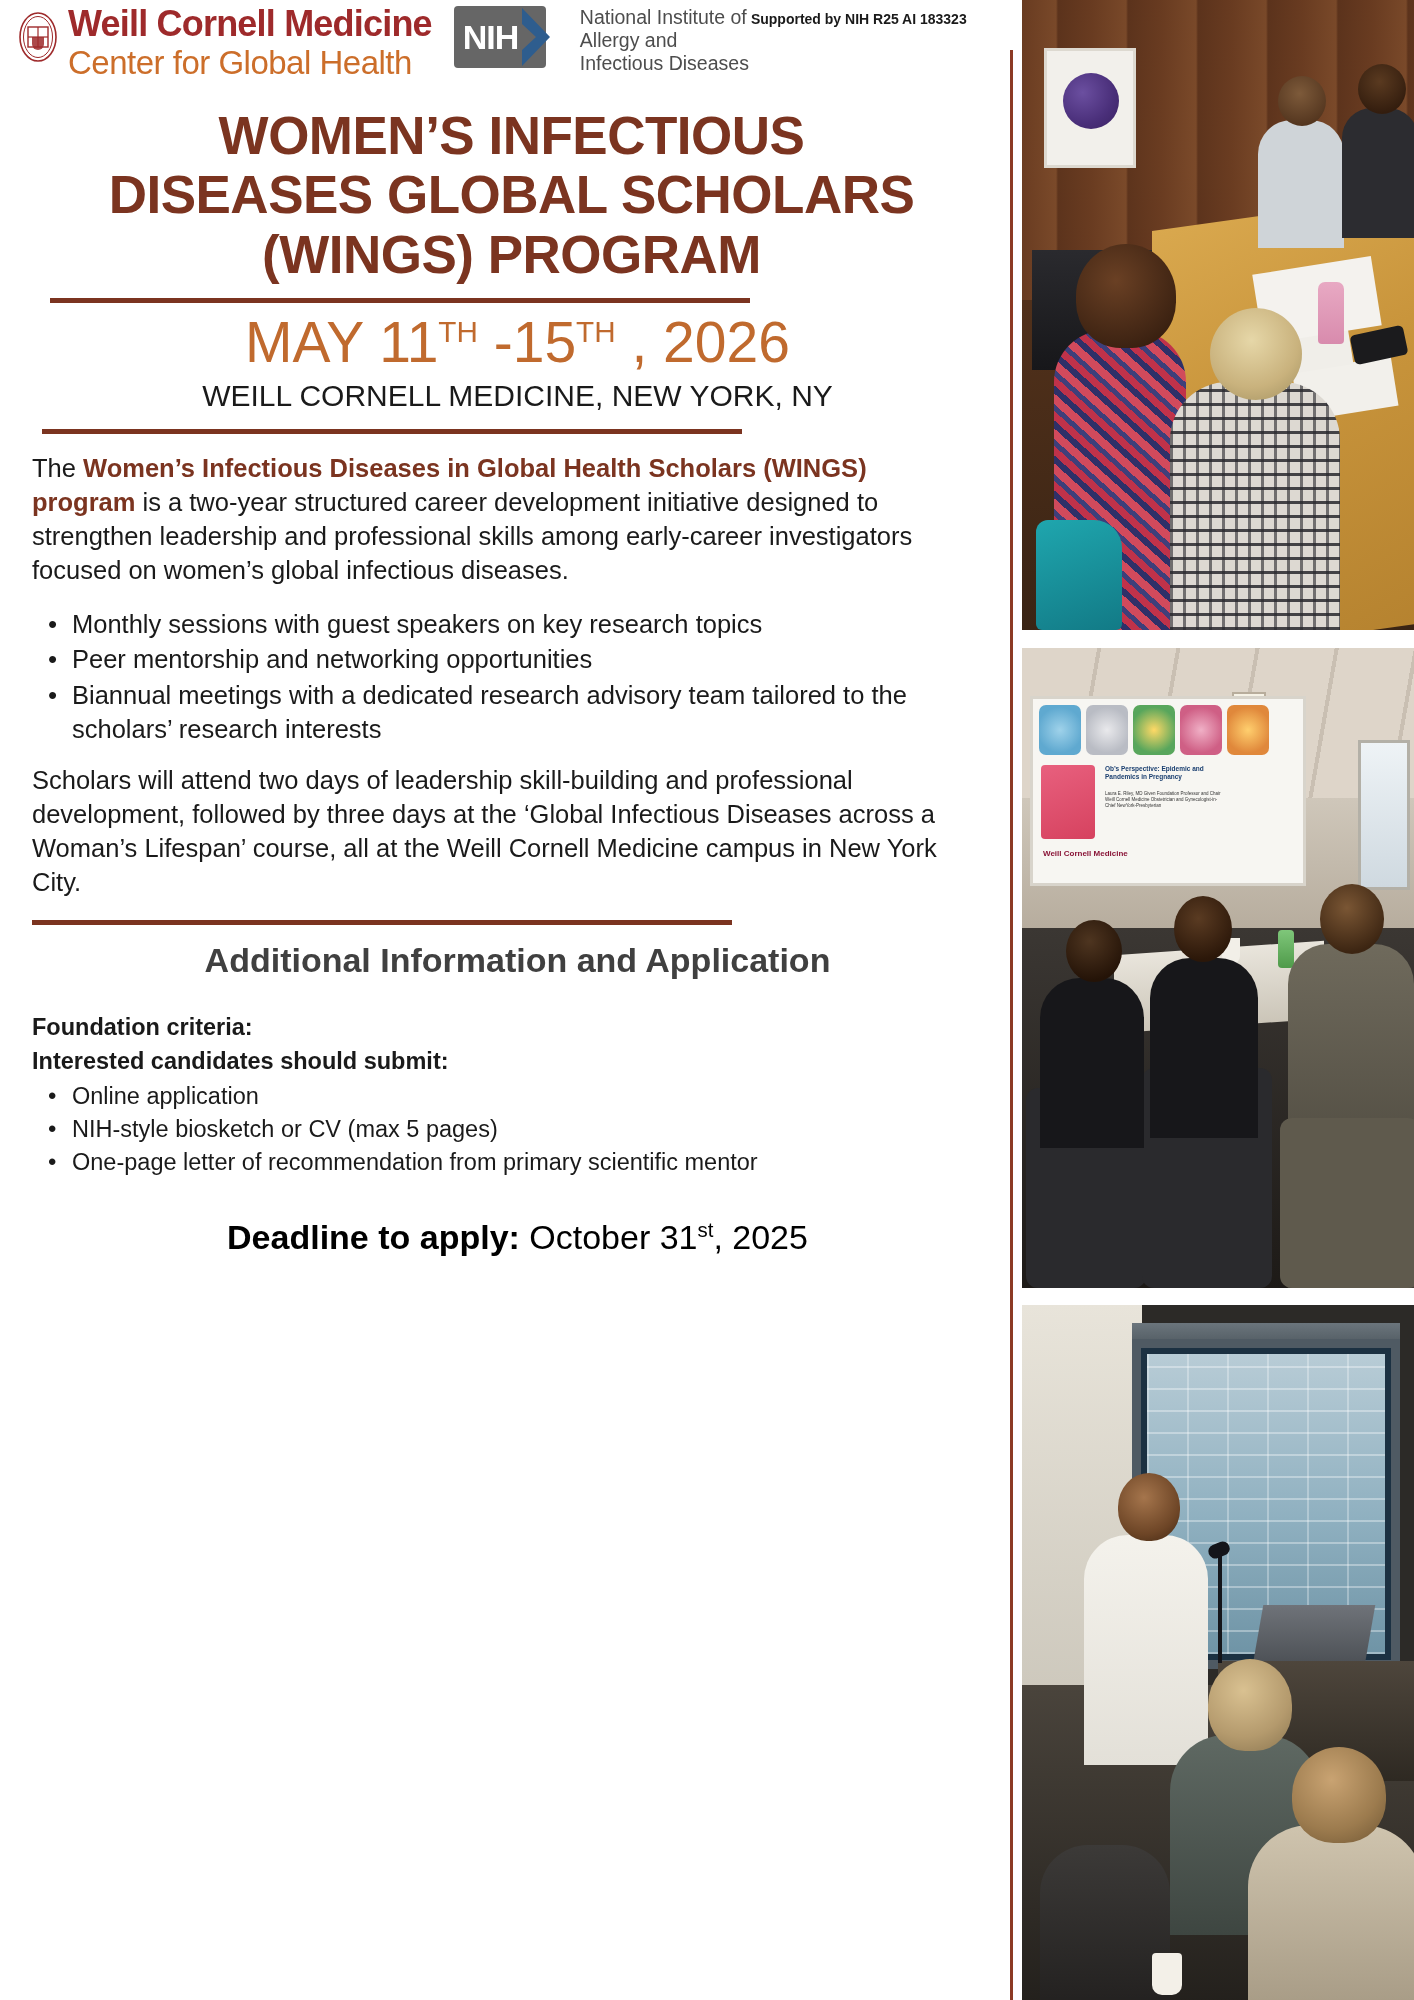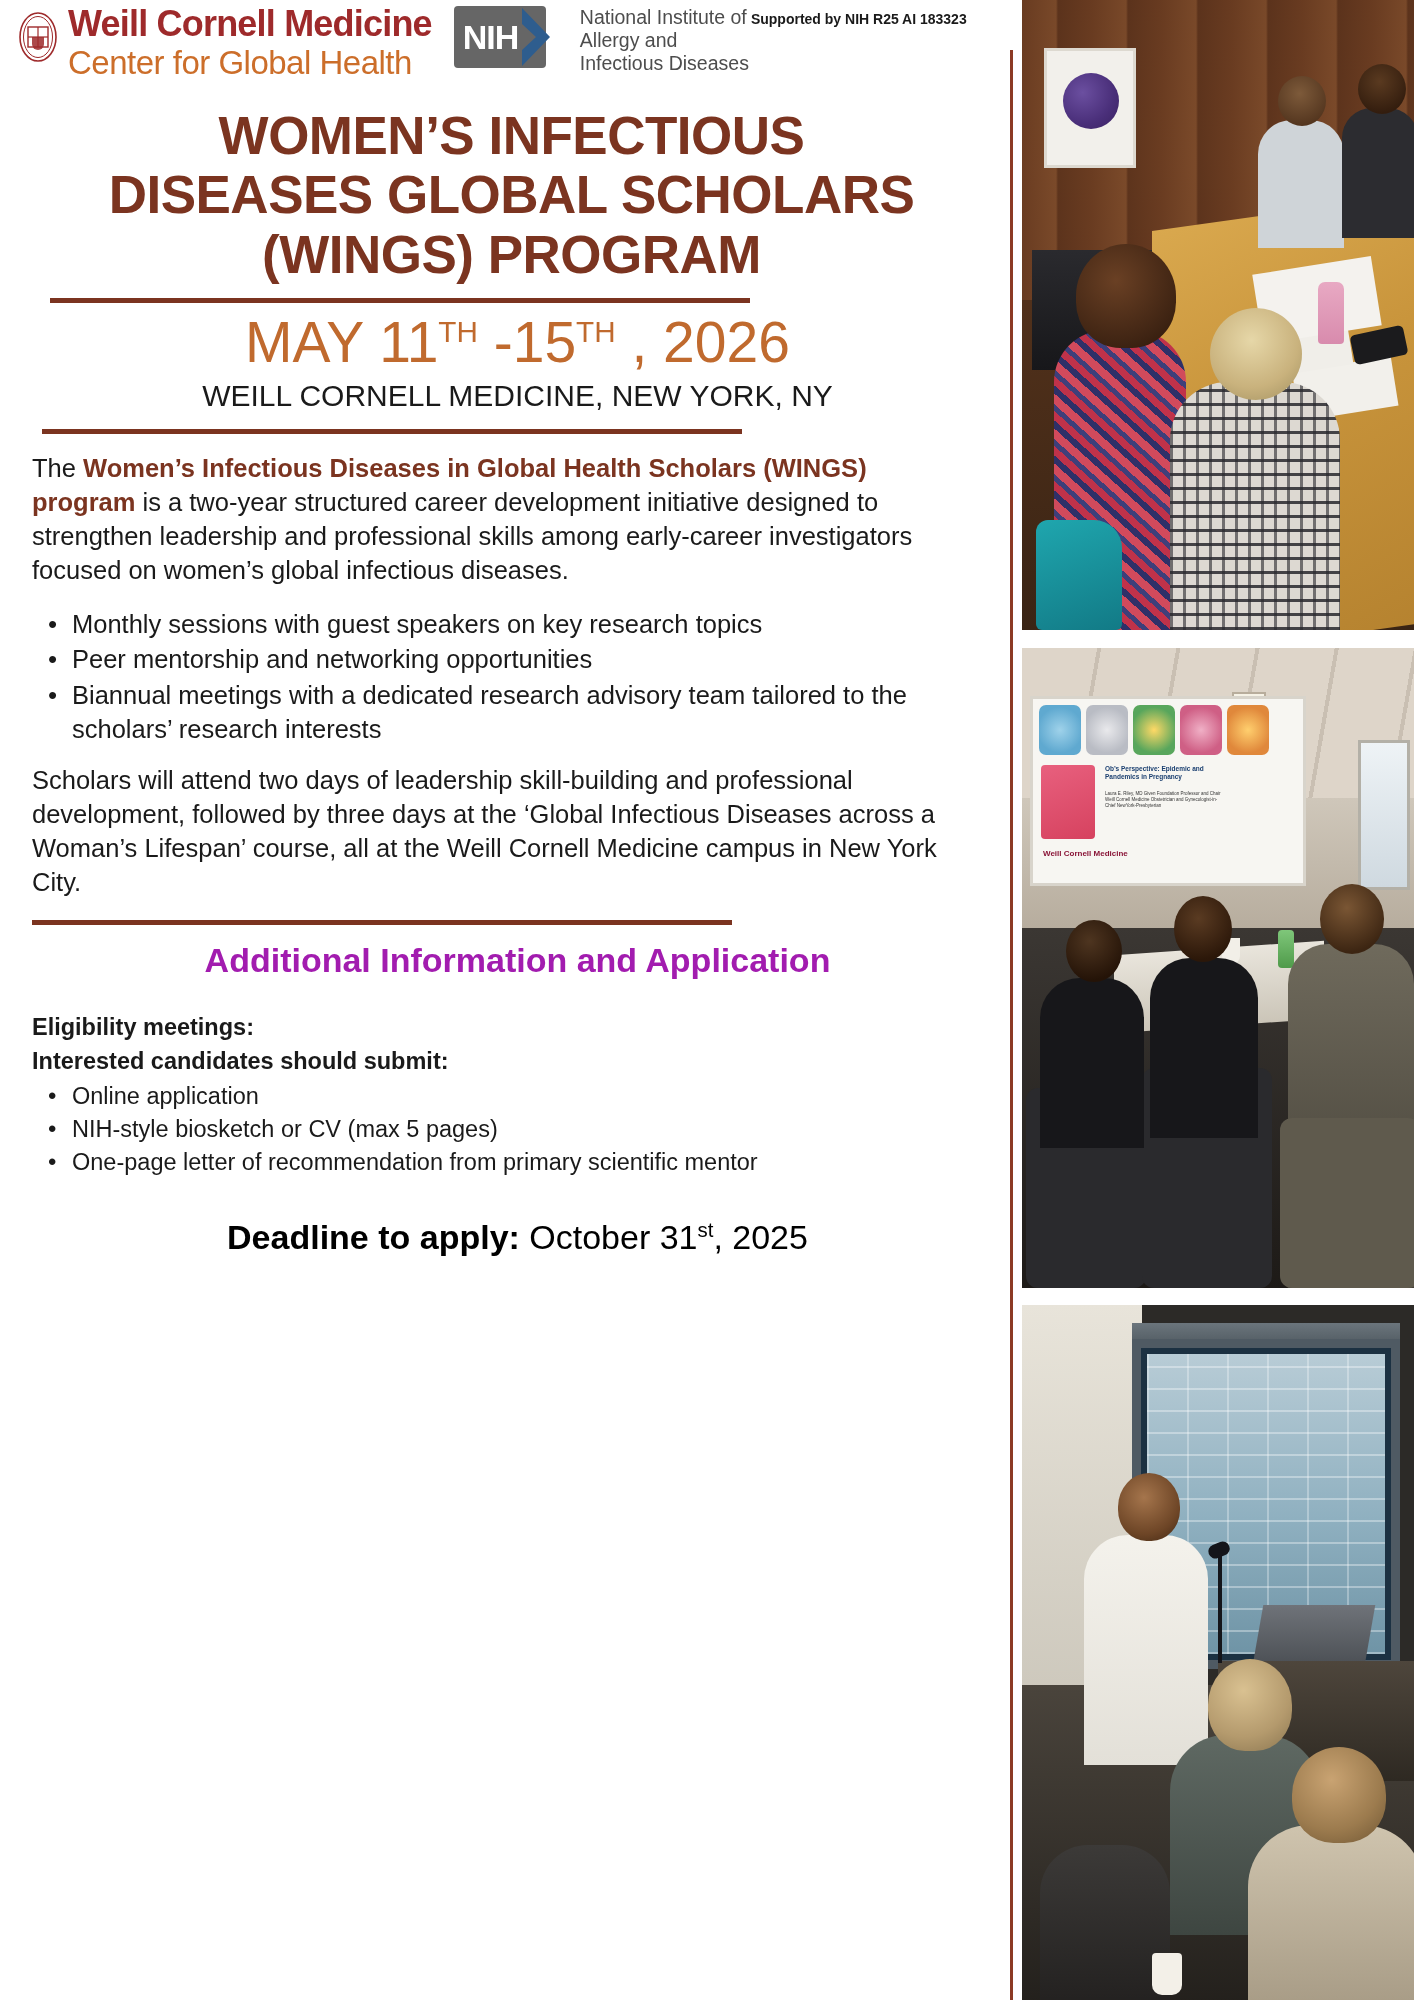--- a/index.html
+++ b/index.html
@@ -147,21 +147,21 @@
     margin: 12px auto 0 32px;
   }
 
   .section-head {
     text-align: center;
     padding-left: 30px;
     margin-top: 16px;
     font-family: "Liberation Sans", sans-serif;
     font-weight: bold;
     font-size: 34px;
-    color: #a21caf;
+    color: #404040;
   }
 
   .app-wrap {
     padding: 0 30px 0 32px;
     margin-top: 32px;
     font-family: "Liberation Sans", sans-serif;
     font-size: 23.5px;
     color: #1a1a1a;
     line-height: 1.3;
     font-weight: 300;
@@ -547,21 +547,21 @@
       </ul>
 
       <div class="para">Scholars will attend two days of leadership skill-building and professional development, followed by three days at the ‘Global Infectious Diseases across a Woman’s Lifespan’ course, all at the Weill Cornell Medicine campus in New York City.</div>
     </div>
 
     <div class="rule-bot"></div>
 
     <div class="section-head">Additional Information and Application</div>
 
     <div class="app-wrap">
-      <h4>Eligibility meetings:</h4>
+      <h4>Foundation criteria:</h4>
 
       <h4>Interested candidates should submit:</h4>
       <ul class="flyer-list">
         <li>Online application</li>
         <li>NIH-style biosketch or CV (max 5 pages)</li>
         <li>One-page letter of recommendation from primary scientific mentor</li>
       </ul>
     </div>
 
 

